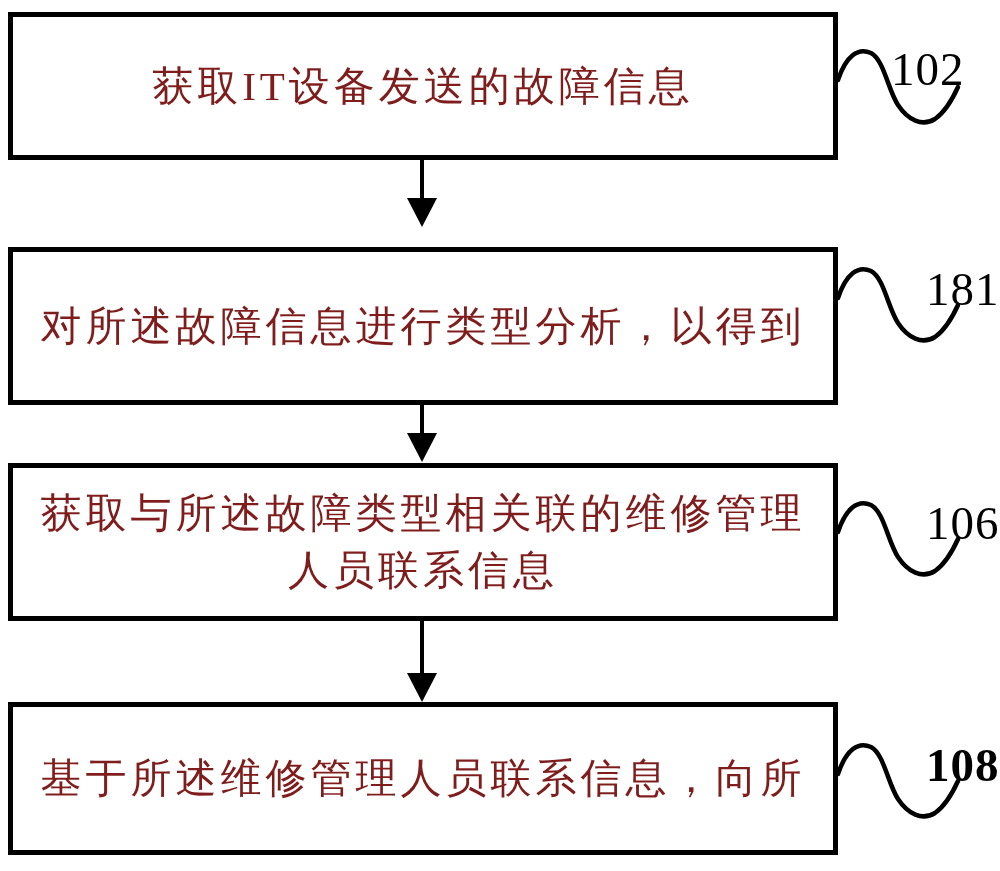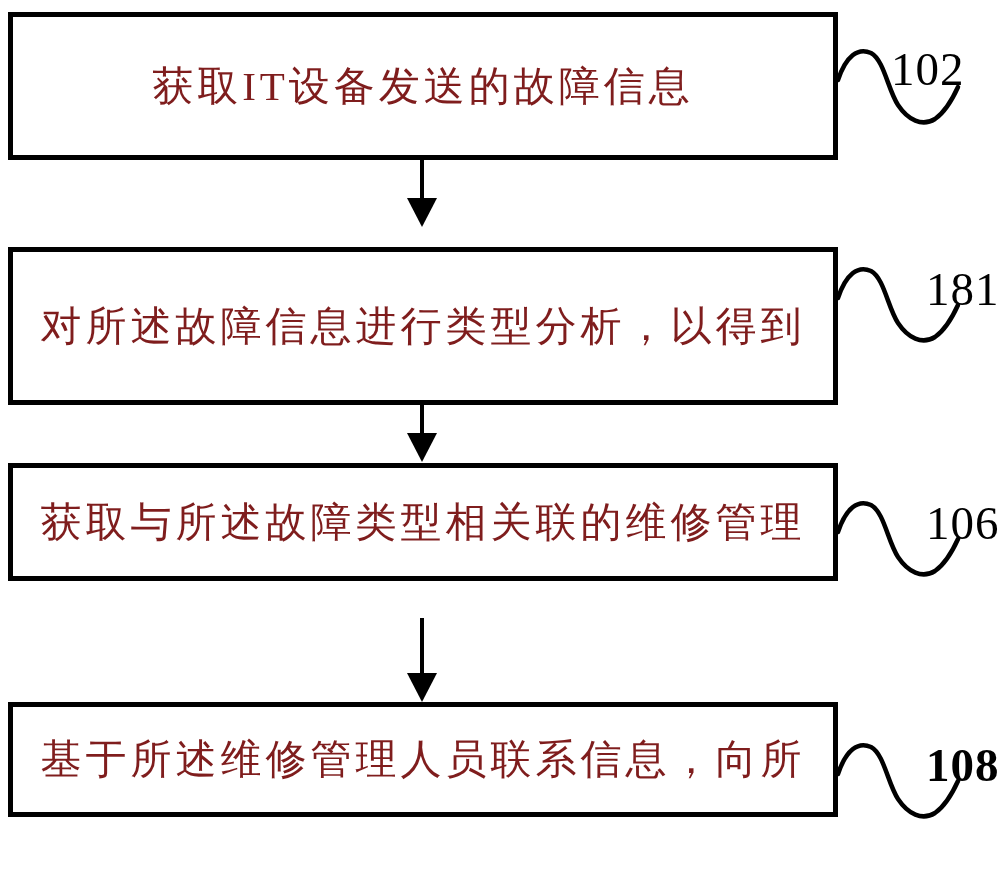--- a/index.html
+++ b/index.html
@@ -84,25 +84,26 @@
   </svg>
 
   <div class="flow-box" style="top:12px; height:148px;">
     <div class="box-line">获取IT设备发送的故障信息</div>
   </div>
 
   <div class="flow-box" style="top:227px; height:158px;margin-top:20px;">
     <div class="box-line">对所述故障信息进行类型分析，以得到</div>
   </div>
 
-  <div class="flow-box" style="top:463px; height:118px;">
+  <div class="flow-box" style="top:463px; height:158px;">
     <div class="box-line">获取与所述故障类型相关联的维修管理</div>
+    <div class="box-line">人员联系信息</div>
   </div>
 
-  <div class="flow-box" style="top:702px; height:115px;">
+  <div class="flow-box" style="top:702px; height:153px;">
     <div class="box-line">基于所述维修管理人员联系信息，向所</div>
   </div>
 
   <div class="ref-label" style="left:891px; top:46px;">102</div>
   <div class="ref-label" style="left:926px; top:266px;">181</div>
   <div class="ref-label" style="left:926px; top:500px;">106</div>
   <div class="ref-label" style="left:926px; top:742px;font-weight:bold;">108</div>
 
 </div>
 

